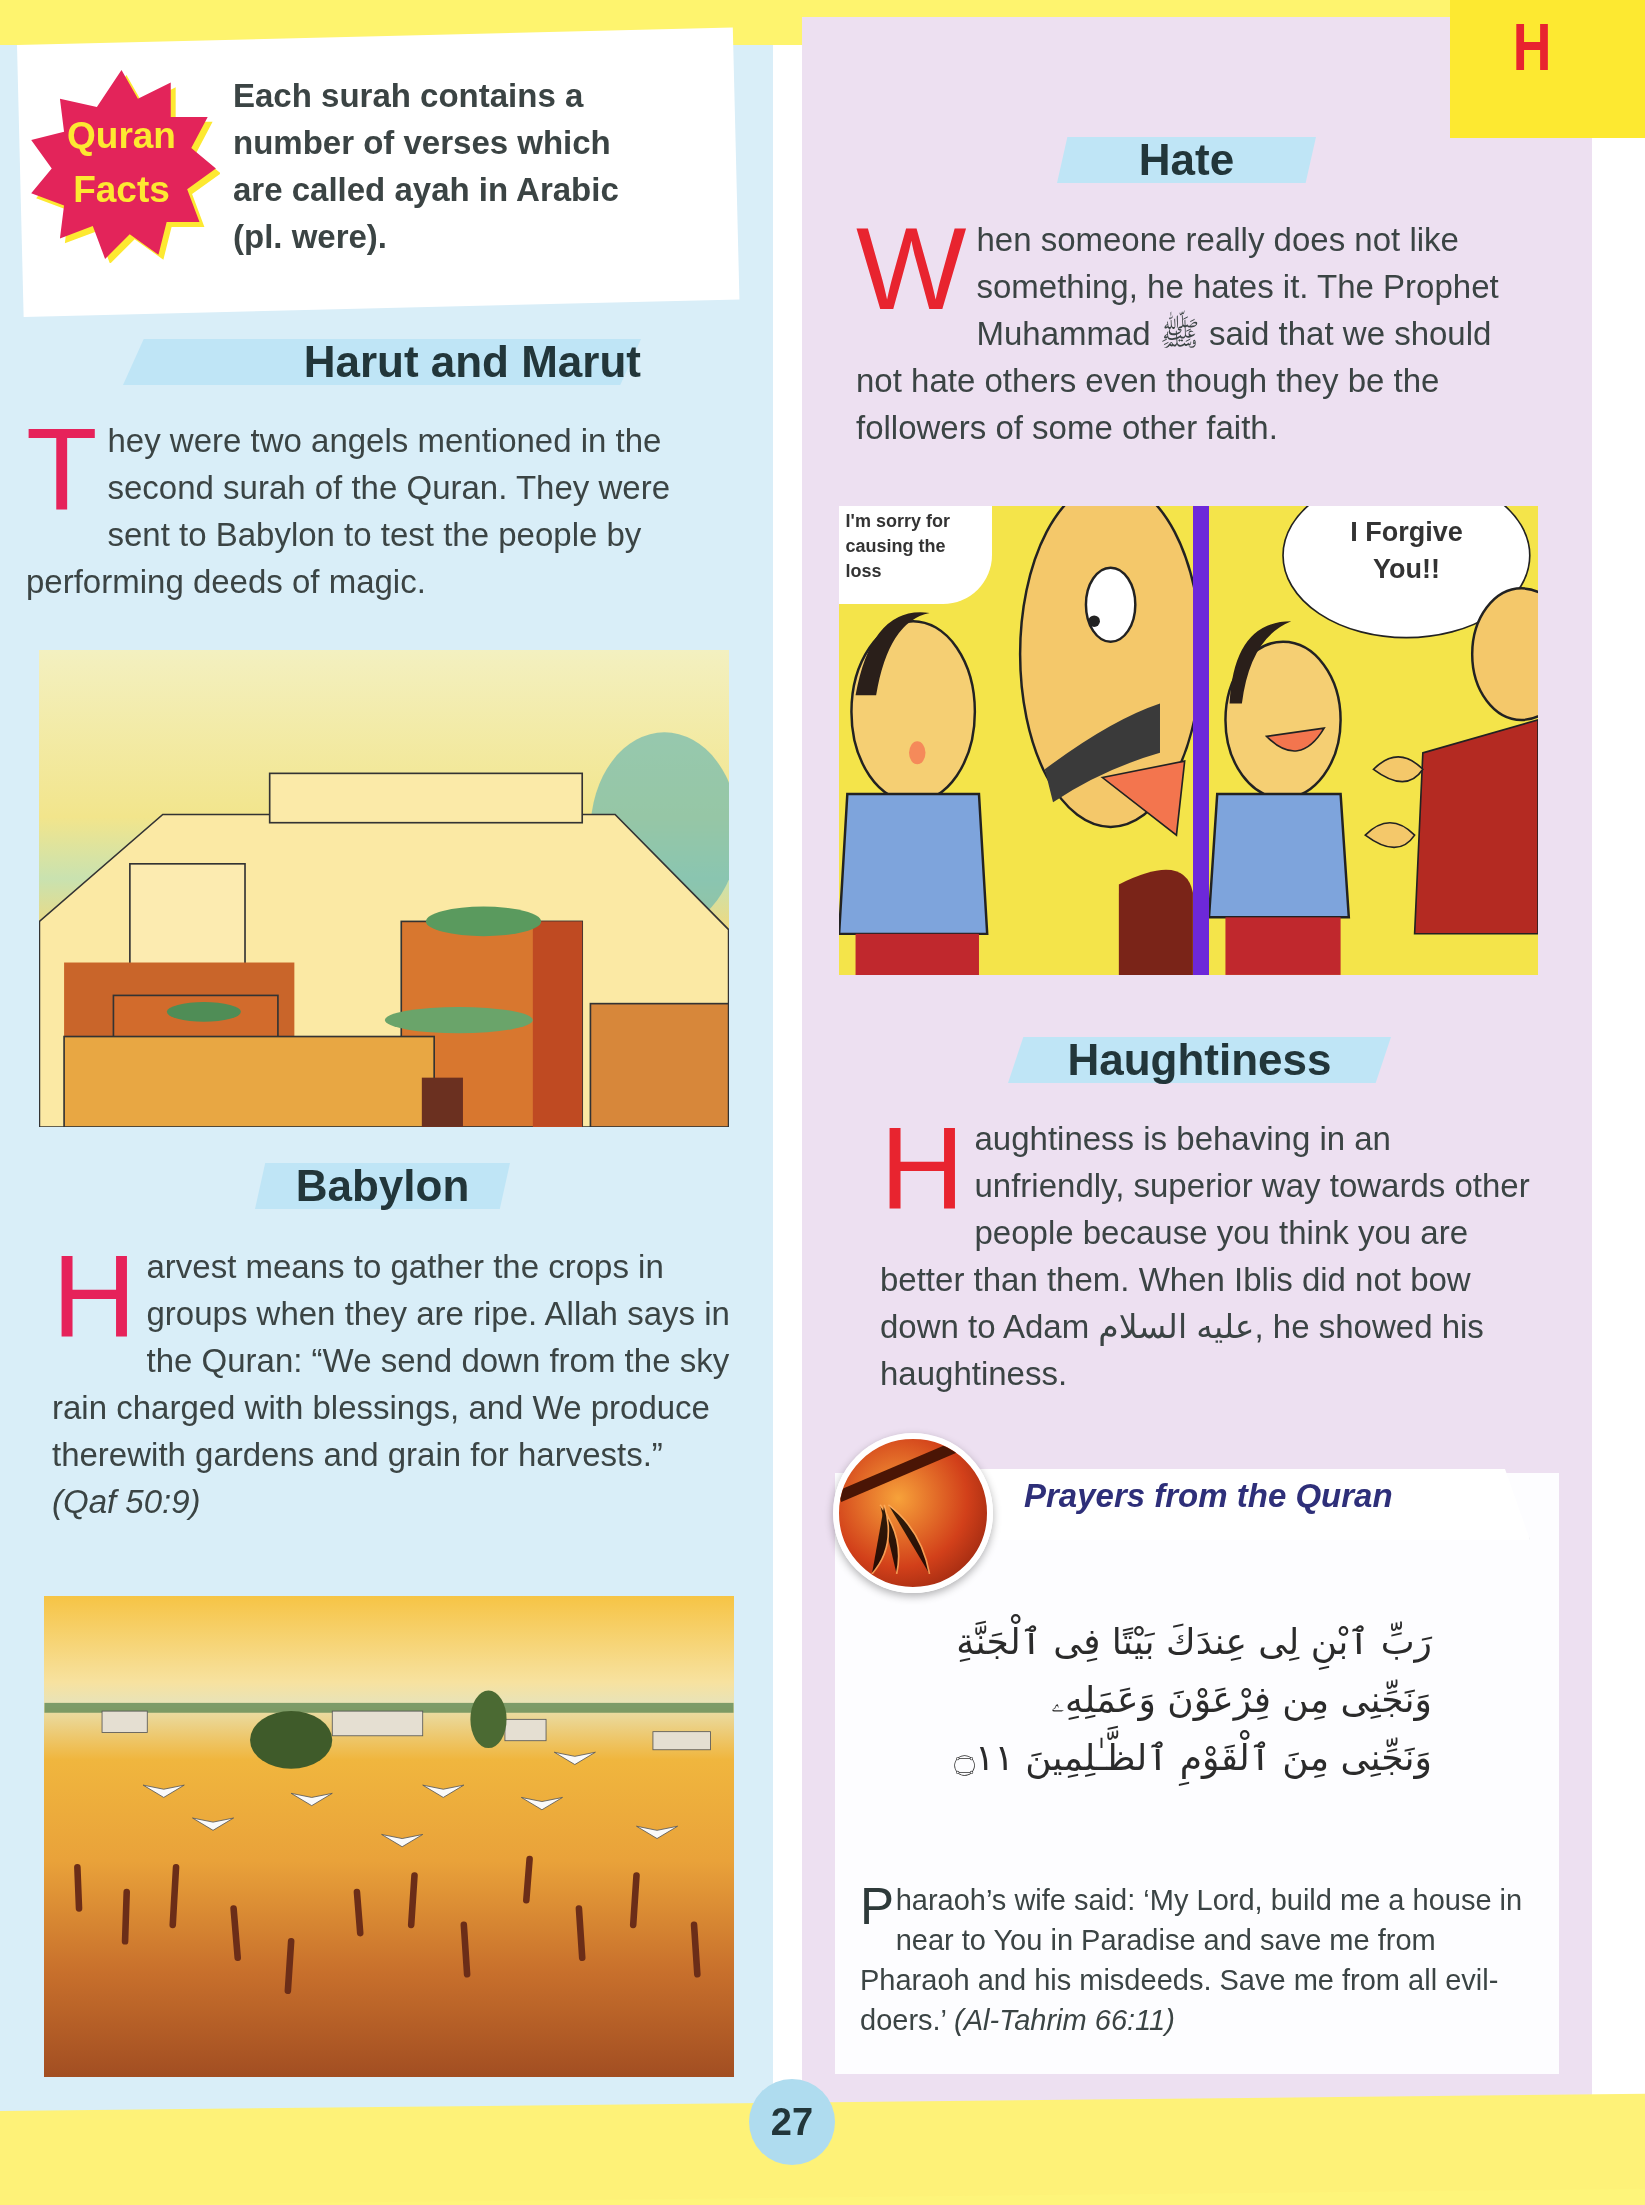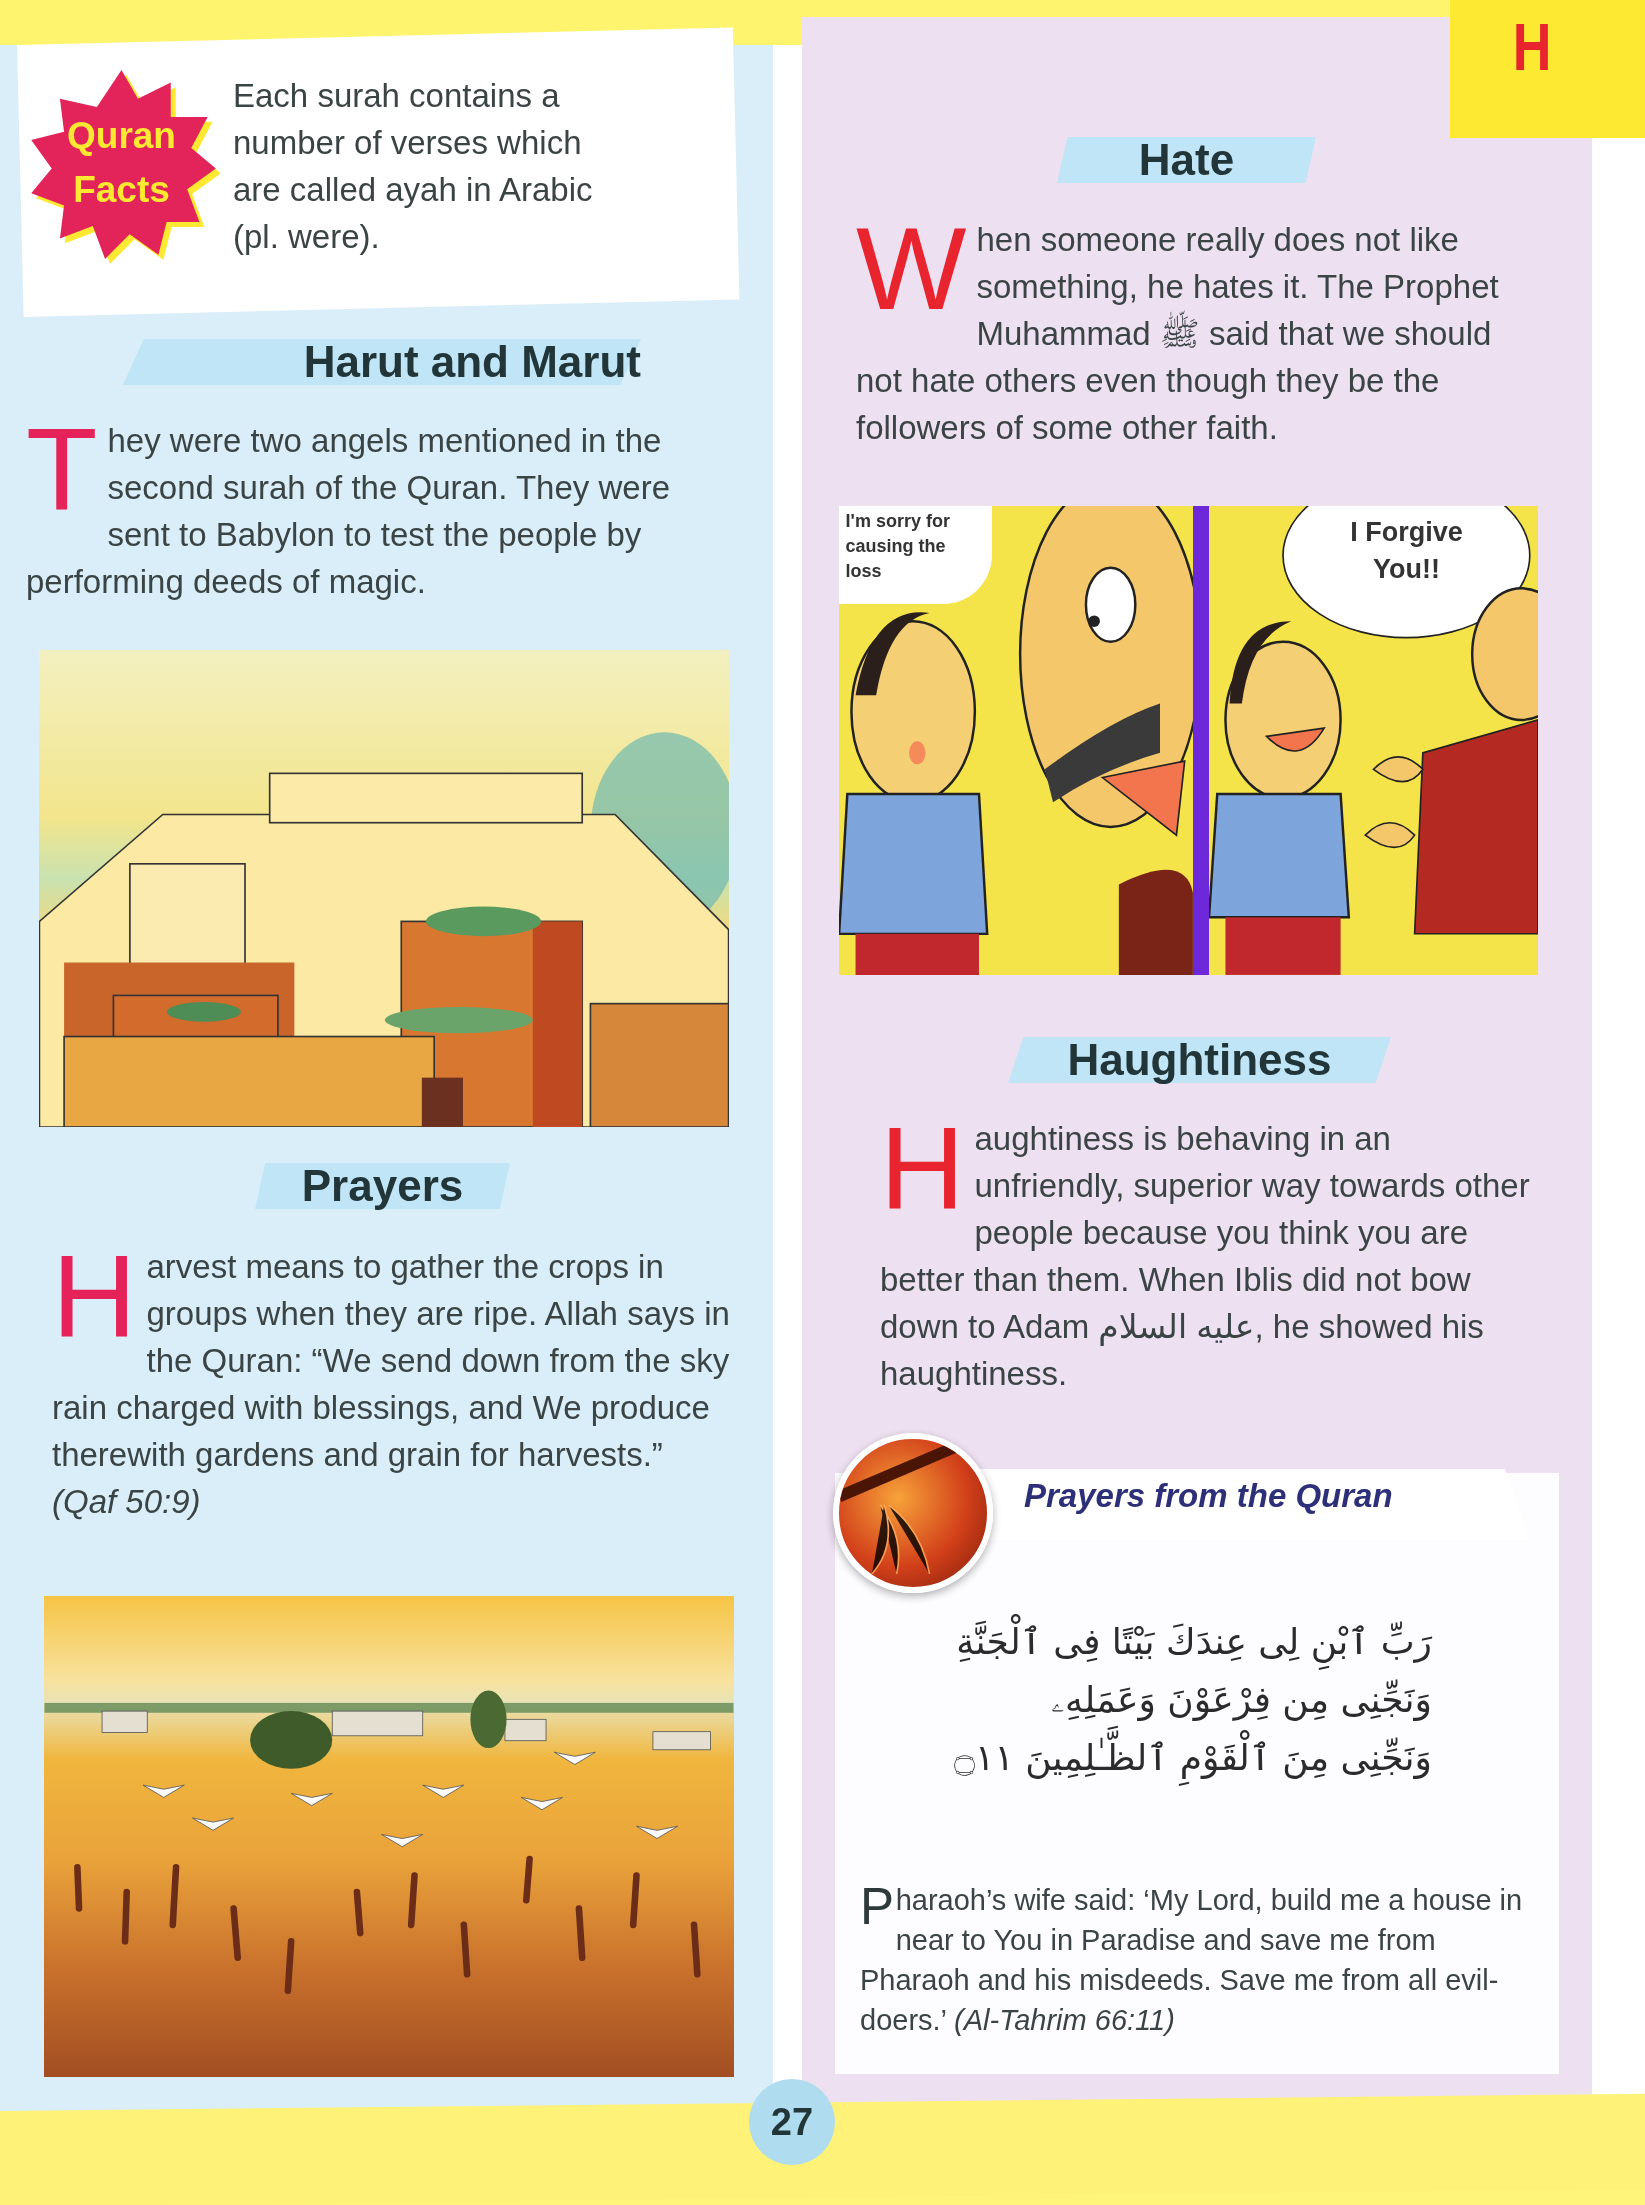--- a/index.html
+++ b/index.html
@@ -11,21 +11,21 @@
   #white-gutter { left:773px; top:45px; width:29px; height:2074px; background:#ffffff; }
   #right-panel { left:802px; top:16.5px; width:790px; height:2098px; background:#ede0f1; }
   #right-white { left:1592px; top:132px; width:53px; height:1975px; background:#ffffff; }
   #bottom-band { left:0; top:2111px; width:1646px; height:95px; background:#fef278; transform:skewY(-0.6deg); transform-origin:left; }
   
   #letter-tab { left:1450px; top:0; width:196px; height:138px; background:#fde931; }
   #letter-tab span { position:absolute; left:58px; top:8.2px; font-size:67px; font-weight:bold; color:#e8242f; font-family:"Liberation Sans", sans-serif; transform:scaleX(0.8); }
   
   #facts-box { left:16.5px; top:45px; width:716px; height:272px; background:#ffffff; transform:rotate(-1.4deg); transform-origin:left top; }
   #facts-badge { left:23px; top:66px; width:197px; height:197px; }
-  #facts-text { left:233px; top:72px; width:494px; font-size:33px; line-height:47px; color:#3b4444; }
+  #facts-text { left:233px; top:72px; width:494px; font-size:33px; line-height:47px; color:#3b4444;font-weight:bold; }
   .badge-label { position:absolute; width:100%; text-align:center; font-weight:bold; color:#fde931; font-size:37px; line-height:54px; top:43px; }
   
   .heading { position:absolute; height:46px; display:flex; align-items:center; justify-content:center; font-weight:bold; font-size:44px; color:#22363a; }
   .heading .bar { position:absolute; inset:0; background:#bfe5f6; clip-path:polygon(4% 0, 100% 0, 96% 100%, 0 100%); }
   .heading span { position:relative; }
   .body-text { position:absolute; font-size:33px; line-height:47px; color:#3b4444; }
   .dropcap { float:left; font-size:117px; line-height:91px; margin:6.6px 10px 0 0; color:#e6225a; font-weight:normal; }
   .dropcap.red { color:#e8242f; }
   .dropcap.dark { color:#2e3a3a; font-size:51px; line-height:44px; margin:5px 1.6px 0 0; }
   
@@ -95,21 +95,21 @@
     <rect x="30" y="470" width="450" height="110" fill="#e8a743" stroke="#333" stroke-width="2"></rect>
     <rect x="465" y="520" width="50" height="60" fill="#6b3020"></rect>
     <ellipse cx="540" cy="330" rx="70" ry="18" fill="#5a9a5e"></ellipse>
     <ellipse cx="510" cy="450" rx="90" ry="16" fill="#6aa46a"></ellipse>
     <ellipse cx="200" cy="440" rx="45" ry="12" fill="#4f8d56"></ellipse>
   </svg>
 </div>
 
 <div class="heading" style="left:255px; top:1163px; width:255px;">
   <div class="bar"></div>
-    <span>Prayers</span>
+    <span>Babylon</span>
 </div>
 <div class="body-text" style="left:52px; top:1243px; width:683px;">
   <span class="dropcap">H</span><span>arvest means to gather the crops in groups when they are ripe. Allah says in the Quran: “We send down from the sky rain charged with blessings, and We produce therewith gardens and grain for harvests.”</span>
   <i>(Qaf 50:9)</i>
 </div>
 <div class="pic" style="left:44px; top:1596px; width:690px; height:481px; background:linear-gradient(180deg,#f6c445 0%,#f7e2a0 18%,#e9e3b6 22%,#f0b63e 34%,#e9a23a 55%,#c8702c 78%,#a24e22 100%);">
   <svg width="690" height="481" viewBox="0 0 838 585">
     <rect x="0" y="130" width="838" height="12" fill="#4d7d4a" opacity="0.7"></rect>
     <rect x="70" y="140" width="55" height="26" fill="#e5dfd2" stroke="#555"></rect>
     <rect x="350" y="140" width="110" height="30" fill="#e5dfd2" stroke="#555"></rect>

